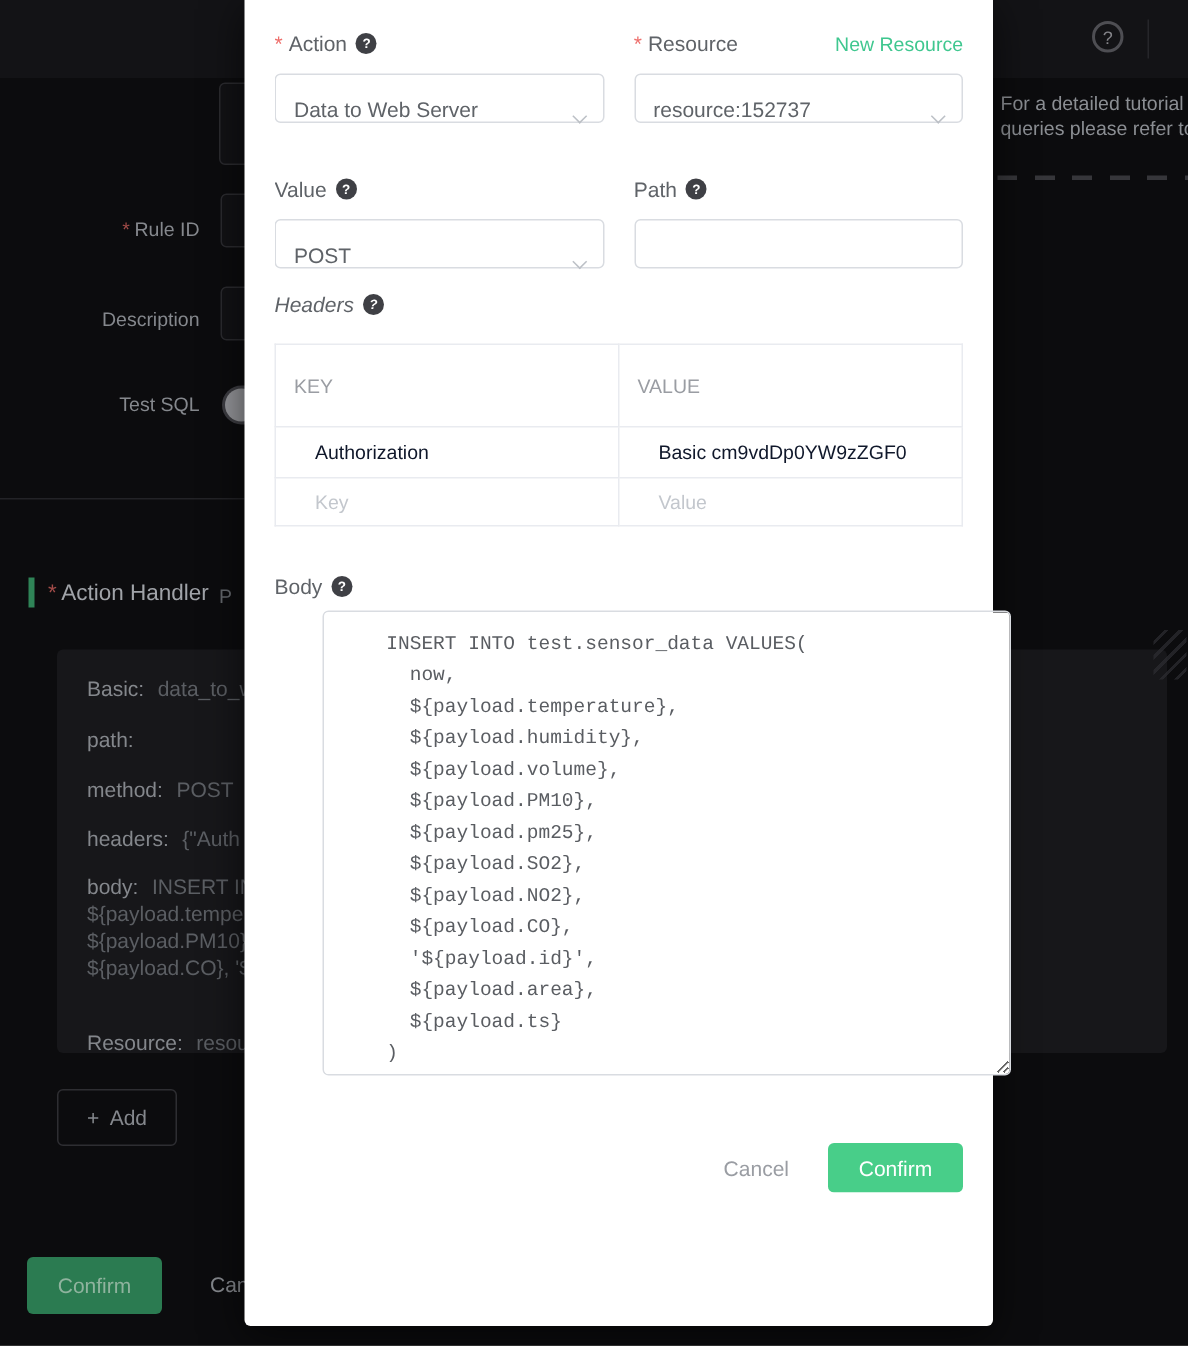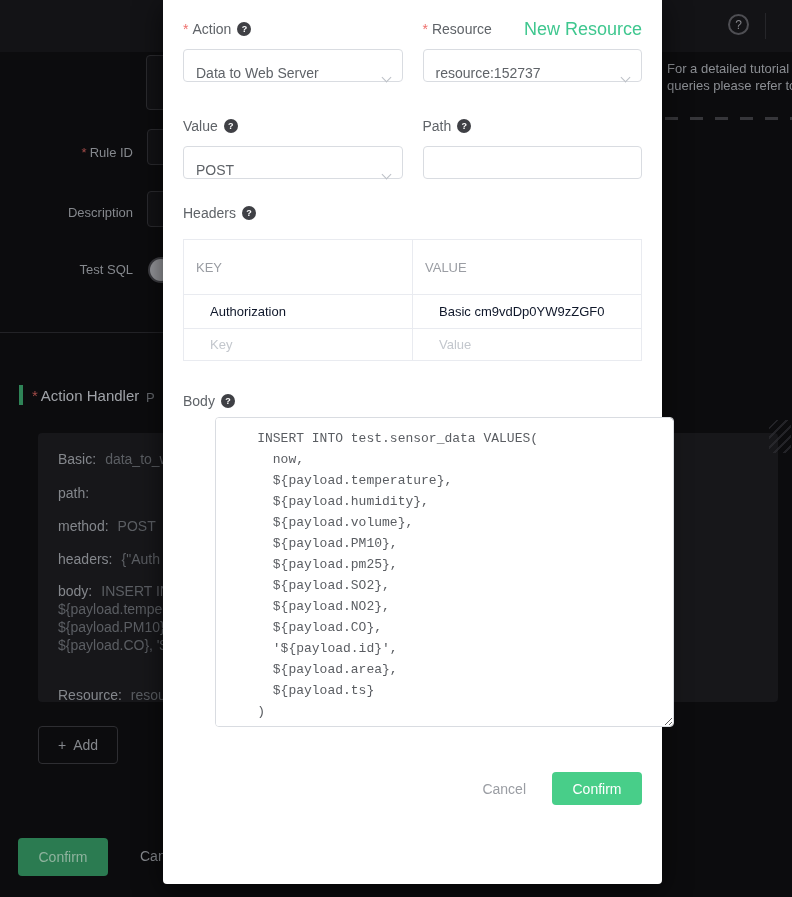--- a/index.html
+++ b/index.html
@@ -68,36 +68,36 @@
 
   .modal-body{ padding:0 20px; }
   .grid{ display:flex; gap:20px; }
   .col{ flex:1; min-width:0; }
 
   .field-label{ display:flex; align-items:center; font-size:14px; color:#5f6368; height:16px; }
   .asterisk{ color:#ee6f6c; margin-right:4px; }
   .qicon{ width:14px; height:14px; margin-left:6px; border-radius:50%; background:#3f4045;
     color:#fff; font-size:9px; font-weight:bold; display:inline-flex;
     align-items:center; justify-content:center; flex:none; }
-  .new-resource{ margin-left:auto; color:#3fc78f; font-size:18px; cursor:pointer; }
+  .new-resource{ margin-left:auto; color:#3fc78f; font-size:13px; cursor:pointer; }
 
   .select{ margin-top:12px; height:33px; border:1px solid #d9dce1; border-radius:4px;
     display:flex; align-items:flex-end; padding:0 12px; font-size:14px; color:#5f6368;
     background:#fff; cursor:pointer; }
   .chev{ margin-left:auto; width:7px; height:7px; border-right:1.5px solid #bcc0c6;
     border-bottom:1.5px solid #bcc0c6; transform:rotate(45deg); margin-top:-4px; }
 
   .row1{ margin-top:21px; }
   .row2{ margin-top:36px; }
 
   .text-input{ margin-top:12px; height:33px; width:100%; border:1px solid #d9dce1;
     border-radius:4px; padding:0 12px; font-size:14px; color:#5f6368; outline:none;
     font-family:"Liberation Sans", sans-serif; }
 
-  .headers-label{ margin-top:26px; }
+  .headers-label{ margin-top:16px;font-style:italic; }
   .headers-table{ margin-top:18px; width:100%; border-collapse:collapse; table-layout:fixed; }
   .headers-table th, .headers-table td{ border:1px solid #e9ebf0; text-align:left; }
   .headers-table th{ height:55px; padding-left:12px; color:#9a9da3; font-size:13px;
     font-weight:normal; width:50%; }
   .headers-table td{ height:34px; padding-left:26px; font-size:13px; color:#0f172a; }
   .headers-table td.ph{ color:#c3c7cd; height:32px; }
 
   .body-label{ margin-top:32px; }
   .body-textarea{ margin-top:8px; width:100%; height:310px; border:1px solid #d9dce1;
     border-radius:4px; padding:10px 10px; font-family:"Liberation Mono", monospace;

